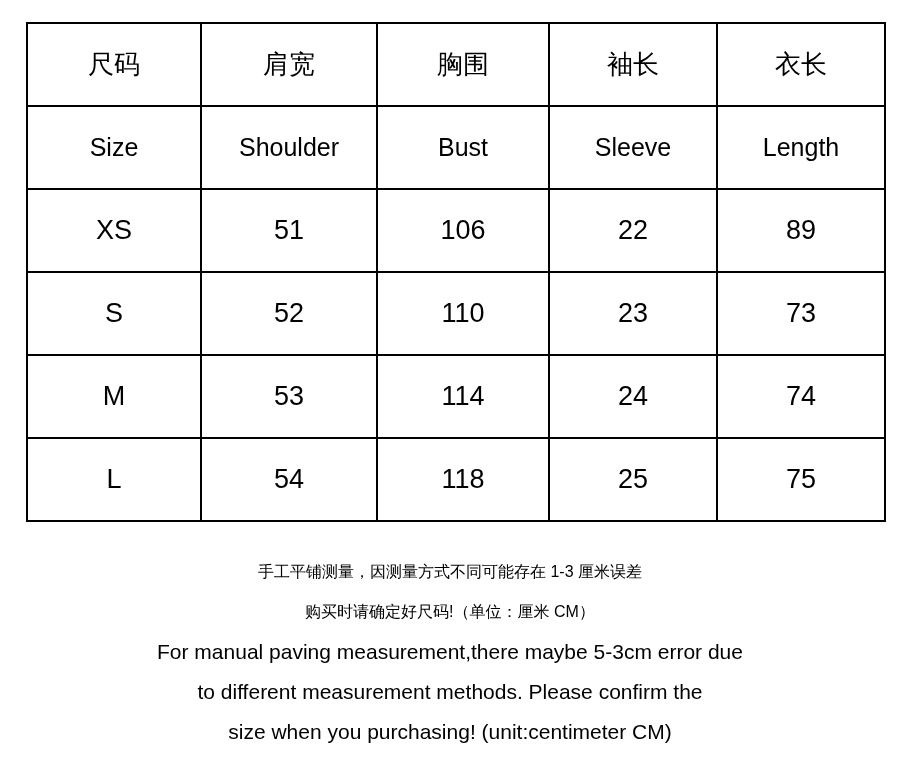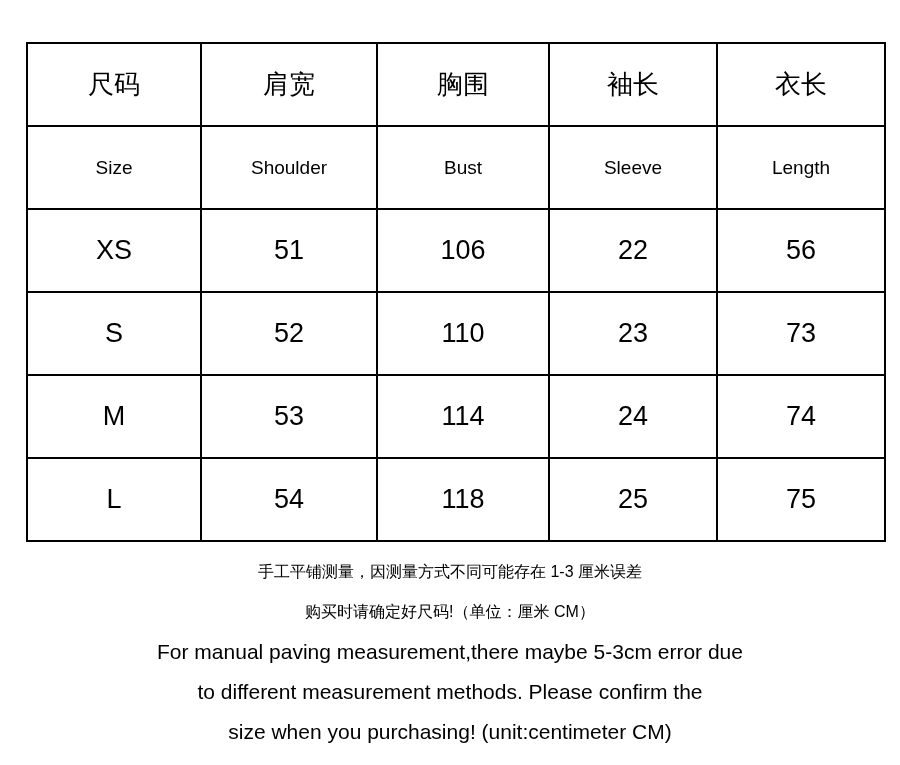--- a/index.html
+++ b/index.html
@@ -23,37 +23,36 @@
   .table-wrap {
     position: absolute;
     left: 26px;
     top: 22px;
     width: 848px;
   }
   table.size-table {
     border-collapse: collapse;
     width: 848px;
     table-layout: fixed;
-    margin-top: 20px;
   }
   table.size-table td {
     border: 2px solid #000000;
     text-align: center;
     vertical-align: middle;
     font-size: 27px;
     font-weight: 400;
     color: #000000;
     height: 81px;
     padding: 0;
   }
   table.size-table tr.row-cn td {
     font-size: 26px;
   }
   table.size-table tr.row-en td {
-    font-size: 19px;
+    font-size: 25px;
     border-radius: 12px;
   }
   .col-0 { width: 172px; }
   .col-1 { width: 174px; }
   .col-2 { width: 170px; }
   .col-3 { width: 166px; }
   .col-4 { width: 166px; }
 
   .notes {
     position: absolute;
@@ -95,21 +94,21 @@
         <td class="col-1">Shoulder</td>
         <td class="col-2">Bust</td>
         <td class="col-3">Sleeve</td>
         <td class="col-4">Length</td>
       </tr>
       <tr>
         <td class="col-0">XS</td>
         <td class="col-1">51</td>
         <td class="col-2">106</td>
         <td class="col-3">22</td>
-        <td class="col-4">56</td>
+        <td class="col-4">89</td>
       </tr>
       <tr>
         <td class="col-0">S</td>
         <td class="col-1">52</td>
         <td class="col-2">110</td>
         <td class="col-3">23</td>
         <td class="col-4">73</td>
       </tr>
       <tr>
         <td class="col-0">M</td>

